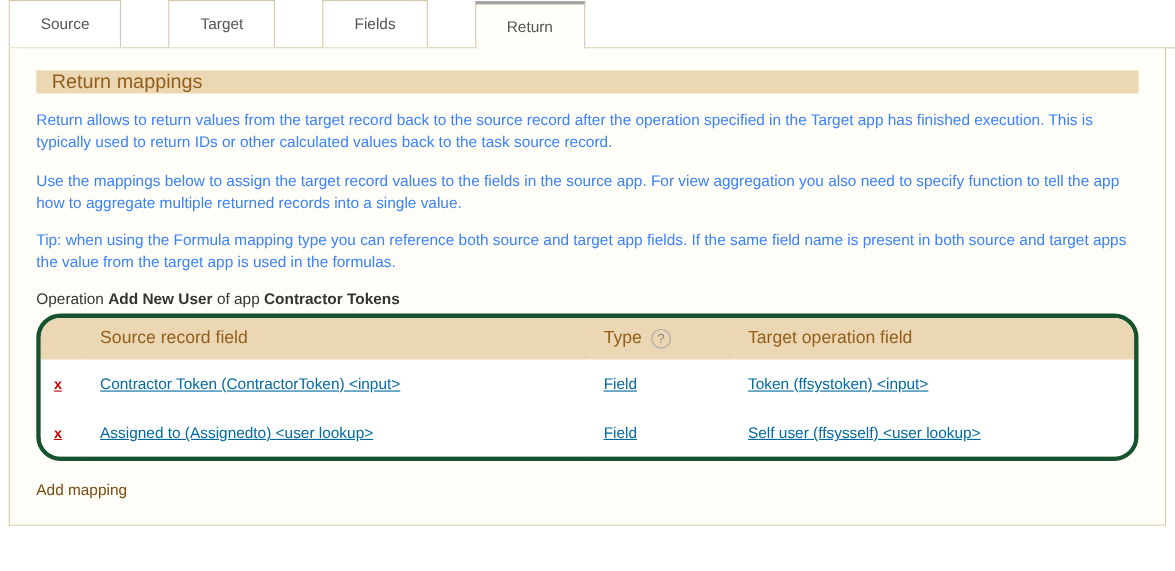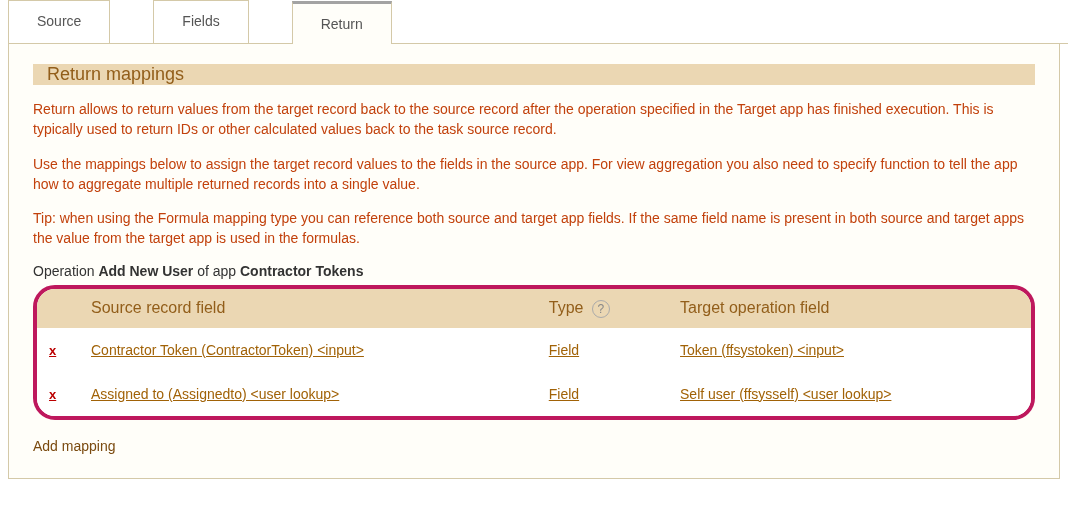--- a/index.html
+++ b/index.html
@@ -41,34 +41,34 @@
       margin-right: 8px;
     }
     .section-title {
       background: #ebd7b3;
       color: #925e1a;
       font-size: 18px;
       padding: 0 14px;
       margin-bottom: 14px;
     }
     .description {
-      color: #c2410c;
+      color: #3b82f6;
       line-height: 1.45;
       margin-bottom: 14px;
       font-size: 14px;
     }
     .operation-line {
       text-align: left;
       color: #333;
       margin-bottom: 6px;
       padding-right: 36px;
     }
     .operation-line strong { font-weight: bold; }
     .highlight-box {
-      border: 4px solid #be185d;
+      border: 4px solid #14532d;
       border-radius: 22px;
       padding: 0;
       background: #fff;
       overflow: hidden;
       margin-bottom: 18px;
     }
     table.mapping {
       width: 100%;
       border-collapse: collapse;
     }
@@ -88,21 +88,21 @@
       vertical-align: middle;
     }
     .del-x {
       color: #b00;
       font-weight: bold;
       cursor: pointer;
       text-decoration: underline;
       font-size: 13px;
     }
     .cell-link {
-      color: #a16207;
+      color: #0369a1;
       text-decoration: underline;
       cursor: pointer;
     }
     .help-icon {
       display: inline-block;
       width: 18px;
       height: 18px;
       border: 1px solid #aaa;
       border-radius: 50%;
       text-align: center;
@@ -115,20 +115,21 @@
     .add-link {
       color: #7a4a0f;
       cursor: pointer;
     }
   </style>
 </head>
 <body>
 
 <div class="tabs">
   <div class="tab">Source</div>
+  <div class="tab">Target</div>
   <div class="tab">Fields</div>
   <div class="tab active">Return</div>
 </div>
 
 <div class="content">
 
   <div class="section-title">Return mappings</div>
 
   <p class="description">Return allows to return values from the target record back to the source record after the operation specified in the Target app has finished execution. This is typically used to return IDs or other calculated values back to the task source record.</p>
   <p class="description">Use the mappings below to assign the target record values to the fields in the source app. For view aggregation you also need to specify function to tell the app how to aggregate multiple returned records into a single value.</p>

